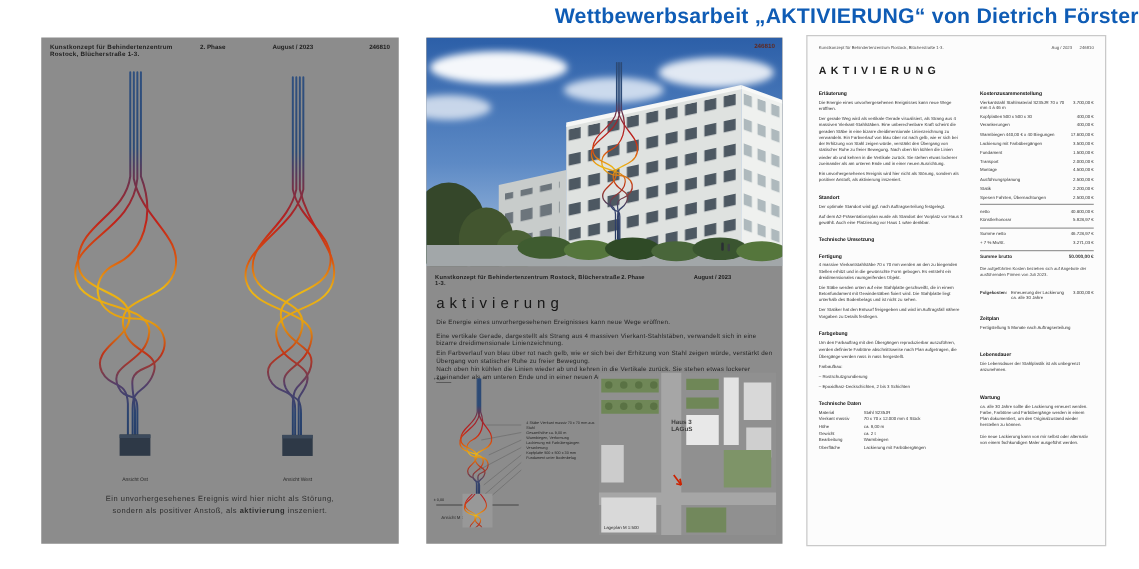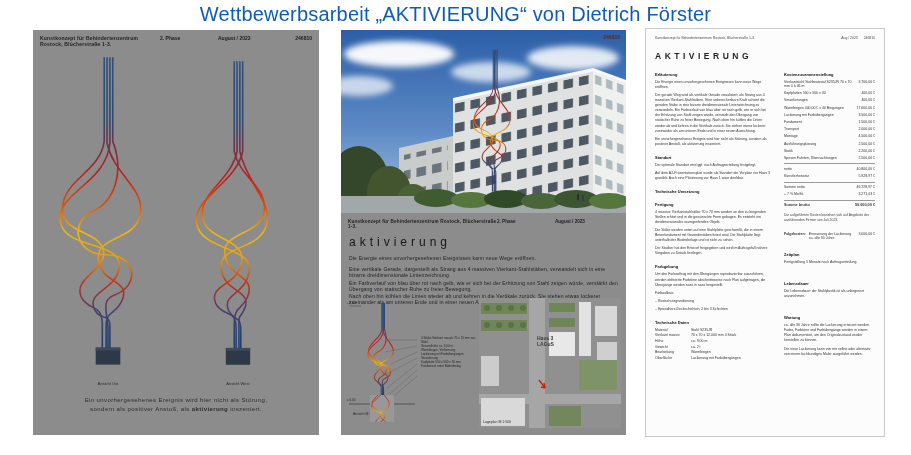--- a/index.html
+++ b/index.html
@@ -1,19 +1,19 @@
 <!DOCTYPE html>
 <html><head>
 <meta charset="utf-8">
 <style>
   html,body{margin:0;padding:0;background:#ffffff;}
   .stage{position:relative;width:911px;height:455px;background:#fff;overflow:hidden;
          font-family:"Liberation Sans", sans-serif;color:#1c1c1c;}
-  .main-title{position:absolute;top:3px;left:0;width:100%;text-align:center;
-              font-size:20px;font-weight:normal;color:#0f5cb5;letter-spacing:.2px;}
+  .main-title{position:absolute;top:3px;left:0;width:100%;text-align:right;
+              font-size:17px;font-weight:bold;color:#0f5cb5;letter-spacing:.2px;}
   .panel{position:absolute;background:#8c8c8c;}
   .panel-left{left:33px;top:30px;width:286px;height:405px;}
   .panel-middle{left:341px;top:30px;width:285px;height:405px;}
   .panel-right{left:645px;top:28px;width:240px;height:409px;background:#fcfcfc;
                border:1px solid #c9c9c9;box-sizing:border-box;padding:7px 9px;}
   .sheet-header{display:flex;align-items:baseline;padding:5px 7px 0 7px;font-size:5px;color:#1e1e1e;}
   .sheet-header .proj{flex:1;font-weight:bold;letter-spacing:.2px;}
   .sheet-header .ph{width:58px;font-weight:bold;}
   .sheet-header .dt{width:64px;font-weight:bold;}
   .sheet-header .no{width:30px;text-align:right;font-weight:bold;}

